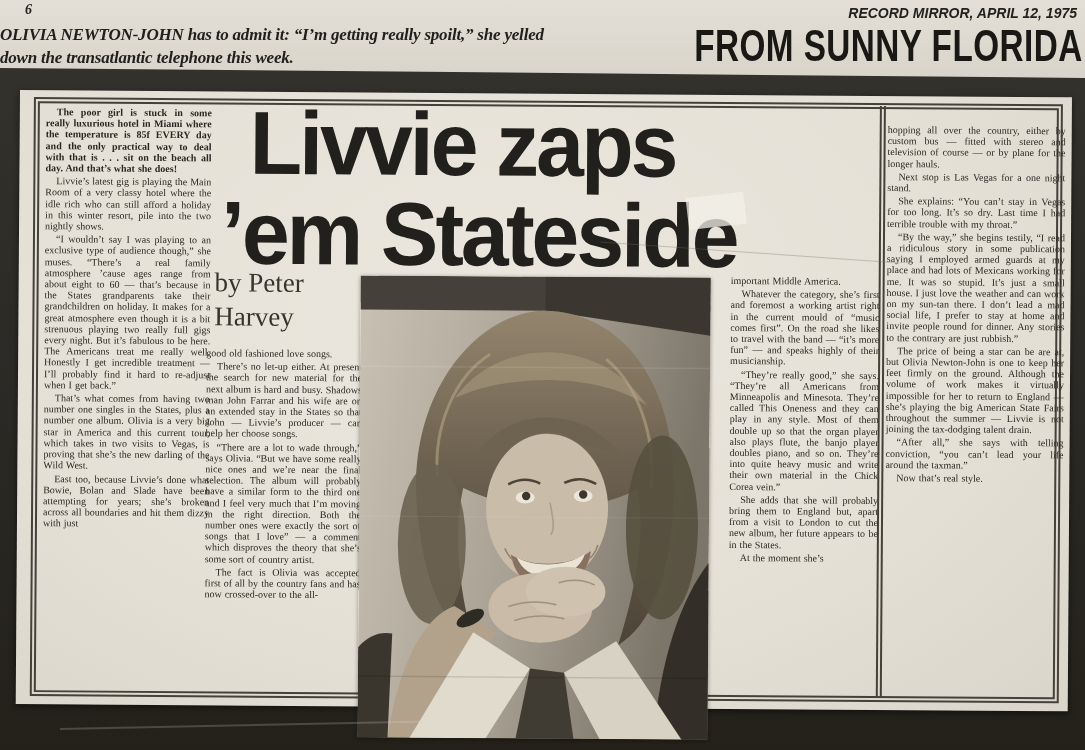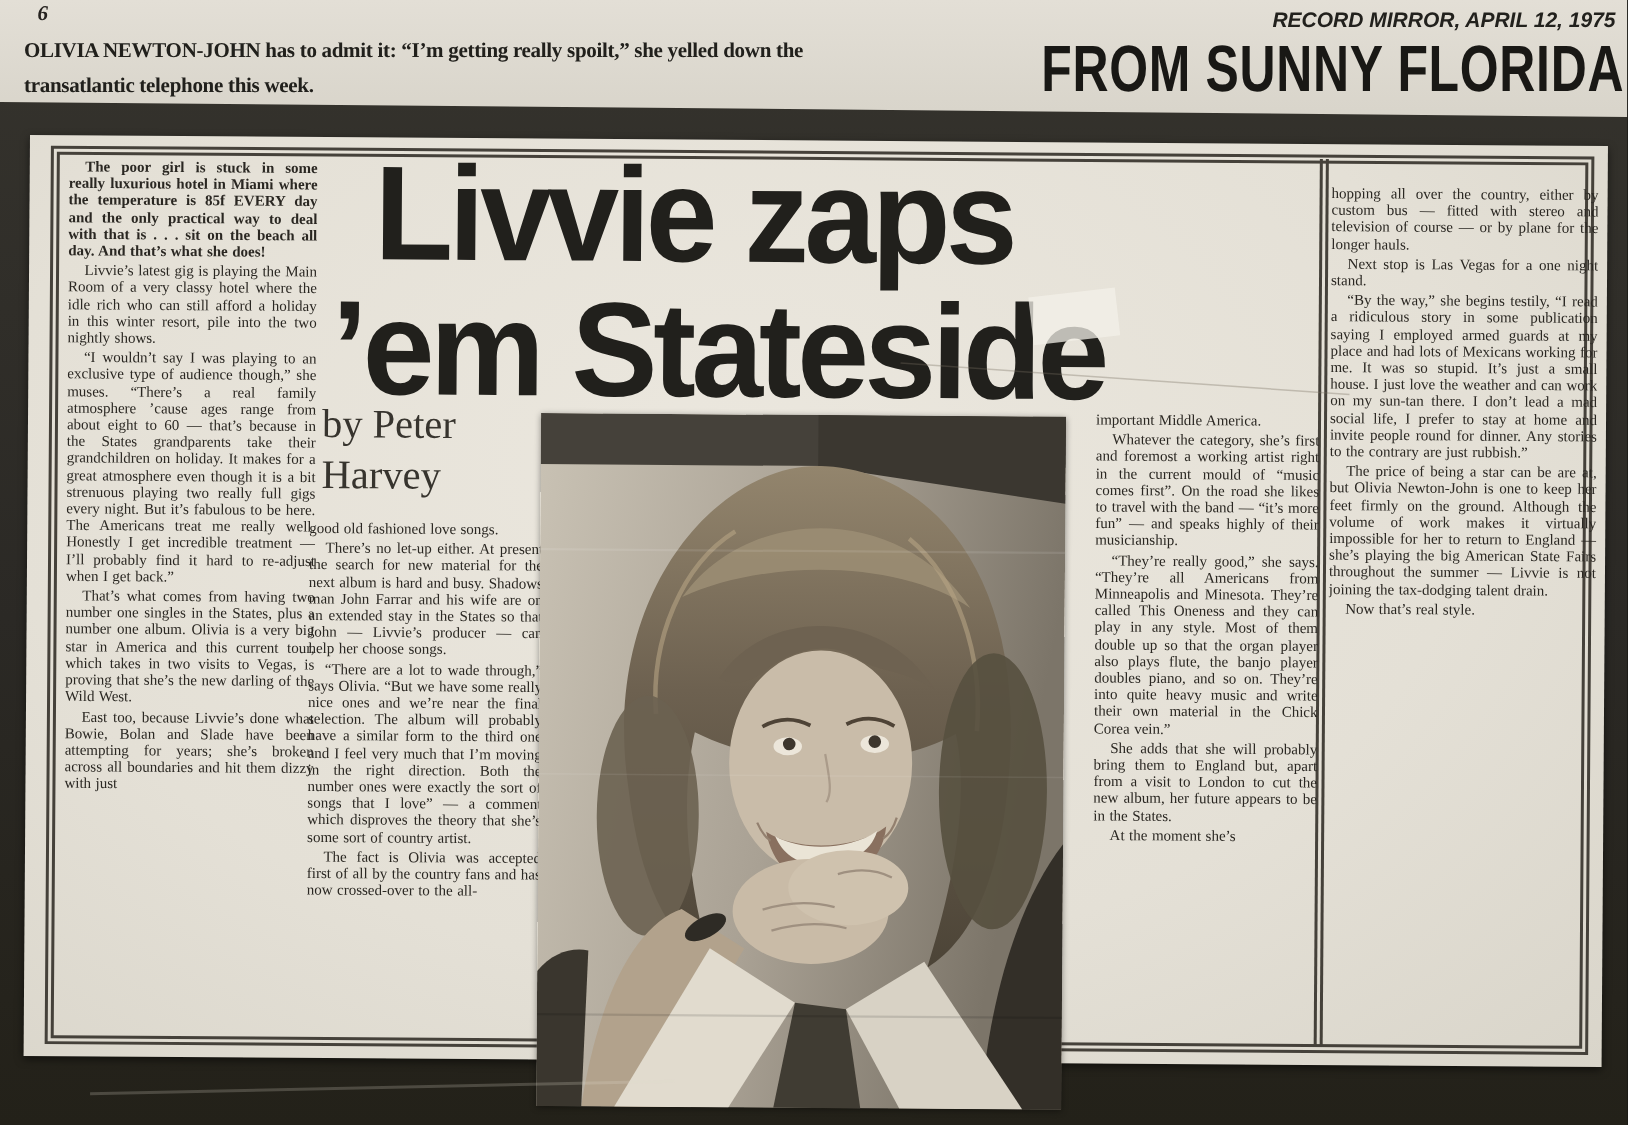--- a/index.html
+++ b/index.html
@@ -4,22 +4,22 @@
 <style>
   html,body{margin:0;padding:0;background:#191814;}
   .scan{position:relative;width:1085px;height:750px;overflow:hidden;
         background:linear-gradient(180deg,#35332d 0%,#2b2925 55%,#232119 100%);
         font-family:"Liberation Serif",serif;color:#262320;}
   
   .header-strip{position:absolute;left:0;top:0;width:1085px;height:80px;
         background:linear-gradient(180deg,#e3dfd6 0%,#d8d4ca 100%);
         clip-path:polygon(0 0,1085px 0,1085px 78px,560px 73px,0 68px);}
   .page-num{position:absolute;left:25px;top:2px;font-style:italic;font-weight:bold;font-size:14px;}
-  .standfirst{position:absolute;left:16px;top:23px;width:560px;
-        font-weight:bold;font-size:14px;line-height:23px;letter-spacing:-0.2px;color:#21201c;}
+  .standfirst{position:absolute;left:0;top:23px;width:560px;
+        font-style:italic;font-weight:bold;font-size:17px;line-height:23px;letter-spacing:-0.2px;color:#21201c;}
   .masthead{position:absolute;right:8px;top:5px;font-family:"Liberation Sans",sans-serif;
         font-style:italic;font-weight:bold;font-size:14px;color:#22211d;text-align:center;}
   .kicker{position:absolute;right:2px;top:22px;font-family:"Liberation Sans",sans-serif;
         font-weight:bold;font-size:37px;letter-spacing:0.5px;color:#191815;
         transform:scale(0.9,1.18);transform-origin:100% 0;white-space:nowrap;}
   
   .clipping{position:absolute;left:20px;top:90px;width:1052px;height:614px;
         background:radial-gradient(ellipse at 45% 35%,#ebe7de 0%,#e4e0d6 60%,#d9d5ca 100%);
         transform:rotate(0.4deg);transform-origin:0 0;
         box-shadow:0 2px 6px rgba(0,0,0,0.55);}
@@ -92,22 +92,24 @@
     <div class="col col3">
         <p class="noindent">important Middle America.</p>
         <p>Whatever the category, she’s first and foremost a working artist right in the current mould of “music comes first”. On the road she likes to travel with the band — “it’s more fun” — and speaks highly of their musicianship.</p>
         <p>“They’re really good,” she says. “They’re all Americans from Minneapolis and Minesota. They’re called This Oneness and they can play in any style. Most of them double up so that the organ player also plays flute, the banjo player doubles piano, and so on. They’re into quite heavy music and write their own material in the Chick Corea vein.”</p>
         <p>She adds that she will probably bring them to England but, apart from a visit to London to cut the new album, her future appears to be in the States.</p>
         <p>At the moment she’s</p>
       </div>
     <div class="col col4">
         <p class="noindent">hopping all over the country, either by custom bus — fitted with stereo and television of course — or by plane for the longer hauls.</p>
         <p>Next stop is Las Vegas for a one night stand.</p>
+        <p>She explains: “You can’t stay in Vegas for too long. It’s so dry. Last time I had terrible trouble with my throat.”</p>
         <p>“By the way,” she begins testily, “I read a ridiculous story in some publication saying I employed armed guards at my place and had lots of Mexicans working for me. It was so stupid. It’s just a small house. I just love the weather and can work on my sun-tan there. I don’t lead a mad social life, I prefer to stay at home and invite people round for dinner. Any stories to the contrary are just rubbish.”</p>
         <p>The price of being a star can be are at, but Olivia Newton-John is one to keep her feet firmly on the ground. Although the volume of work makes it virtually impossible for her to return to England — she’s playing the big American State Fairs throughout the summer — Livvie is not joining the tax-dodging talent drain.</p>
+        <p>“After all,” she says with telling conviction, “you can’t lead your life around the taxman.”</p>
         <p>Now that’s real style.</p>
       </div>
 
     <div class="tape"></div>
 
     <div class="photo">
       <svg viewBox="0 0 350 462" width="350" height="462">
         <defs>
           <linearGradient id="wall" x1="0" y1="0" x2="1" y2="0.25">
             <stop offset="0" stop-color="#c9c2b4"></stop>

